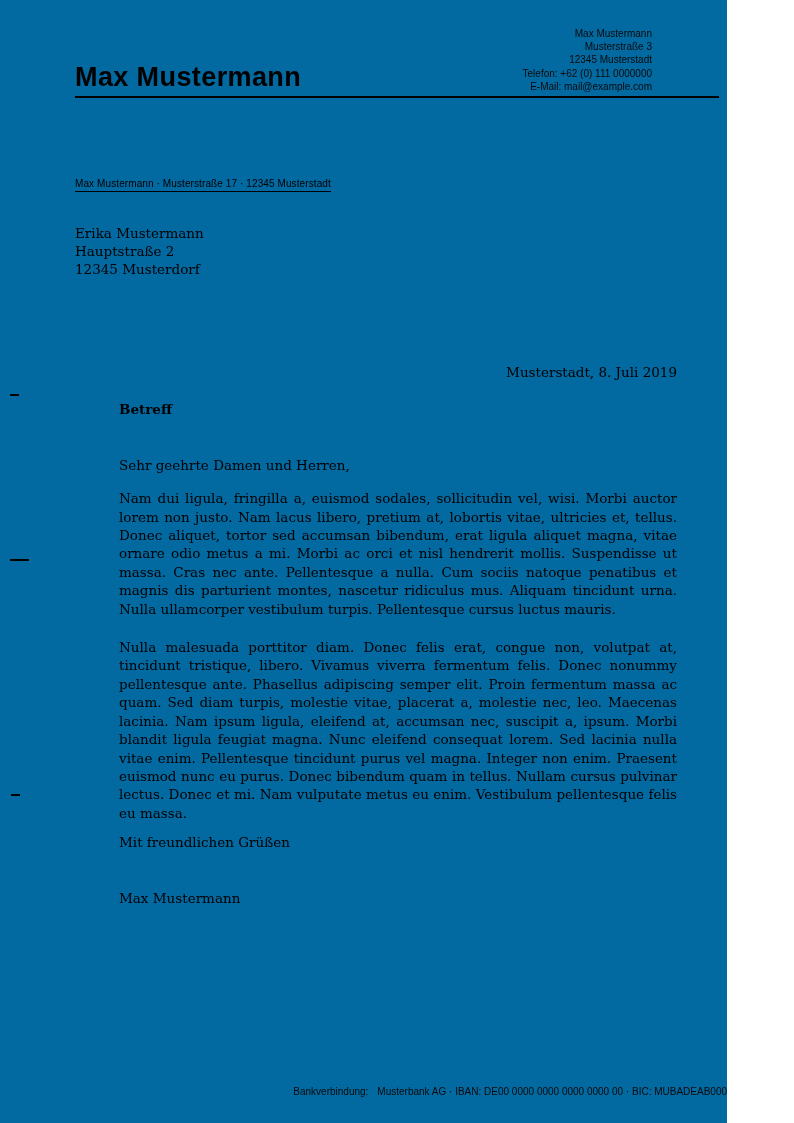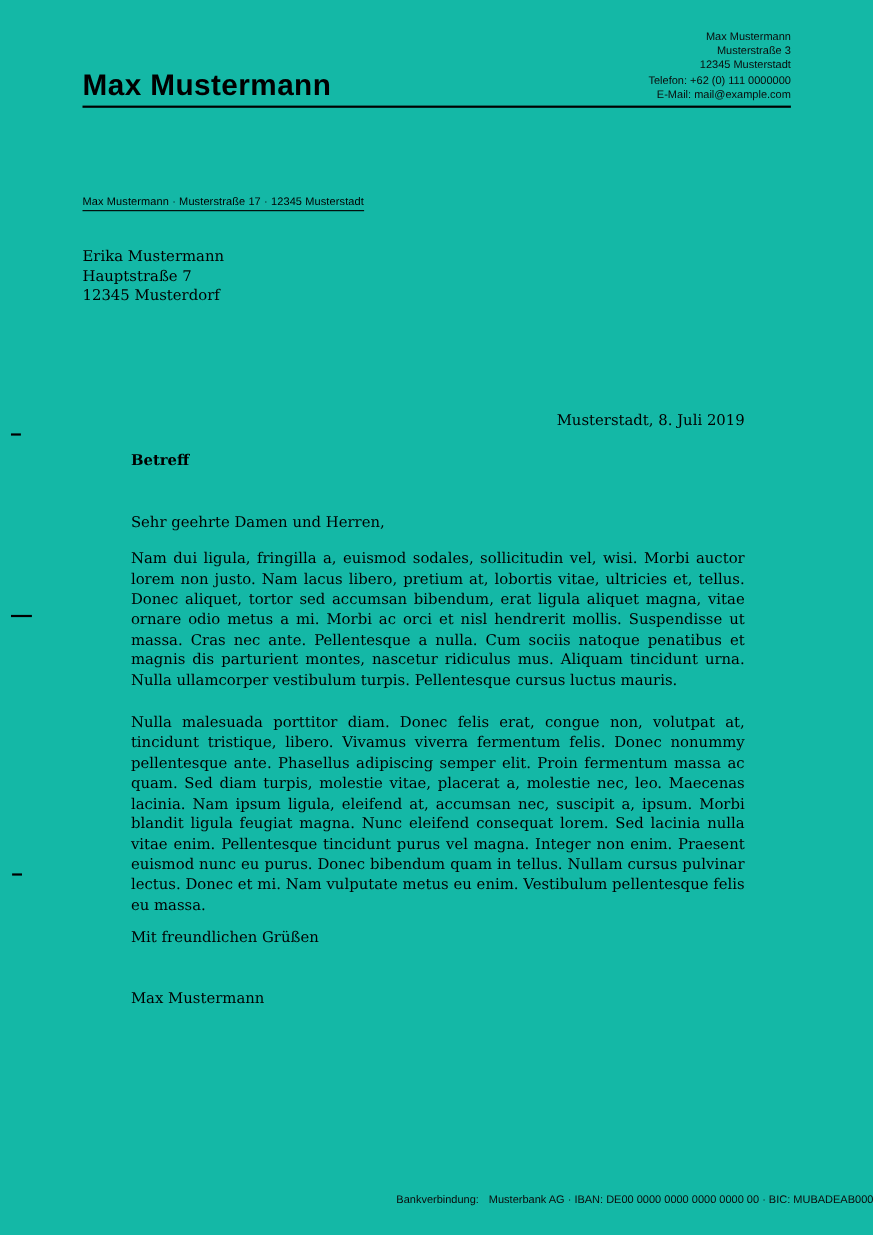--- a/index.html
+++ b/index.html
@@ -1,19 +1,19 @@
 <!DOCTYPE html>
 <html><head>
 <meta charset="utf-8">
 <style>
   html, body { margin: 0; padding: 0; background: #ffffff; }
   .page {
     position: relative;
-    width: 794px; height: 1123px;
-    background: #14b8a6;
+    width: 727px; height: 1123px;
+    background: #0369a1;
     color: #000000;
     overflow: hidden;
   }
 
   
   .contact-block {
     position: absolute; top: 27px; right: 75px;
     text-align: right;
     font-family: "Liberation Sans", sans-serif;
     font-size: 10px; line-height: 13.2px;
@@ -48,21 +48,21 @@
   }
 
   
   .fold-mark { position: absolute; height: 2px; background: #000000; }
   .fold-top    { left: 10px; top: 394px; width: 9px;  }
   .fold-center { left: 10px; top: 559px; width: 19px; }
   .fold-bottom { left: 11px; top: 794px; width: 9px;  }
 
   
   .body-block {
-    position: absolute; left: 119px; top: 373px; width: 558px;
+    position: absolute; left: 119px; top: 363px; width: 558px;
     font-family: "DejaVu Serif", serif;
     font-size: 13.5px; line-height: 18.4px;
     color: #000000;
   }
   .date-line  { text-align: right; margin: 0; }
   .subject    { font-weight: bold; margin: 19px 0 0 0; }
   .salutation { margin: 37px 0 0 0; }
   .para       { margin: 15px 0 0 0; text-align: justify; }
   .para-2     { margin: 20px 0 0 0; }
   .closing    { margin: 11px 0 0 0; }
@@ -91,21 +91,21 @@
     <div>E-Mail: mail@example.com</div>
   </div>
 
   <h1 class="letter-title">Max Mustermann</h1>
   <div class="head-rule"></div>
 
   <div class="return-address">Max Mustermann · Musterstraße 17 · 12345 Musterstadt</div>
 
   <div class="recipient">
     <div>Erika Mustermann</div>
-    <div>Hauptstraße 7</div>
+    <div>Hauptstraße 2</div>
     <div>12345 Musterdorf</div>
   </div>
 
   <div class="fold-mark fold-top"></div>
   <div class="fold-mark fold-center"></div>
   <div class="fold-mark fold-bottom"></div>
 
   <main class="body-block">
     <p class="date-line">Musterstadt, 8. Juli 2019</p>
     <p class="subject">Betreff</p>

